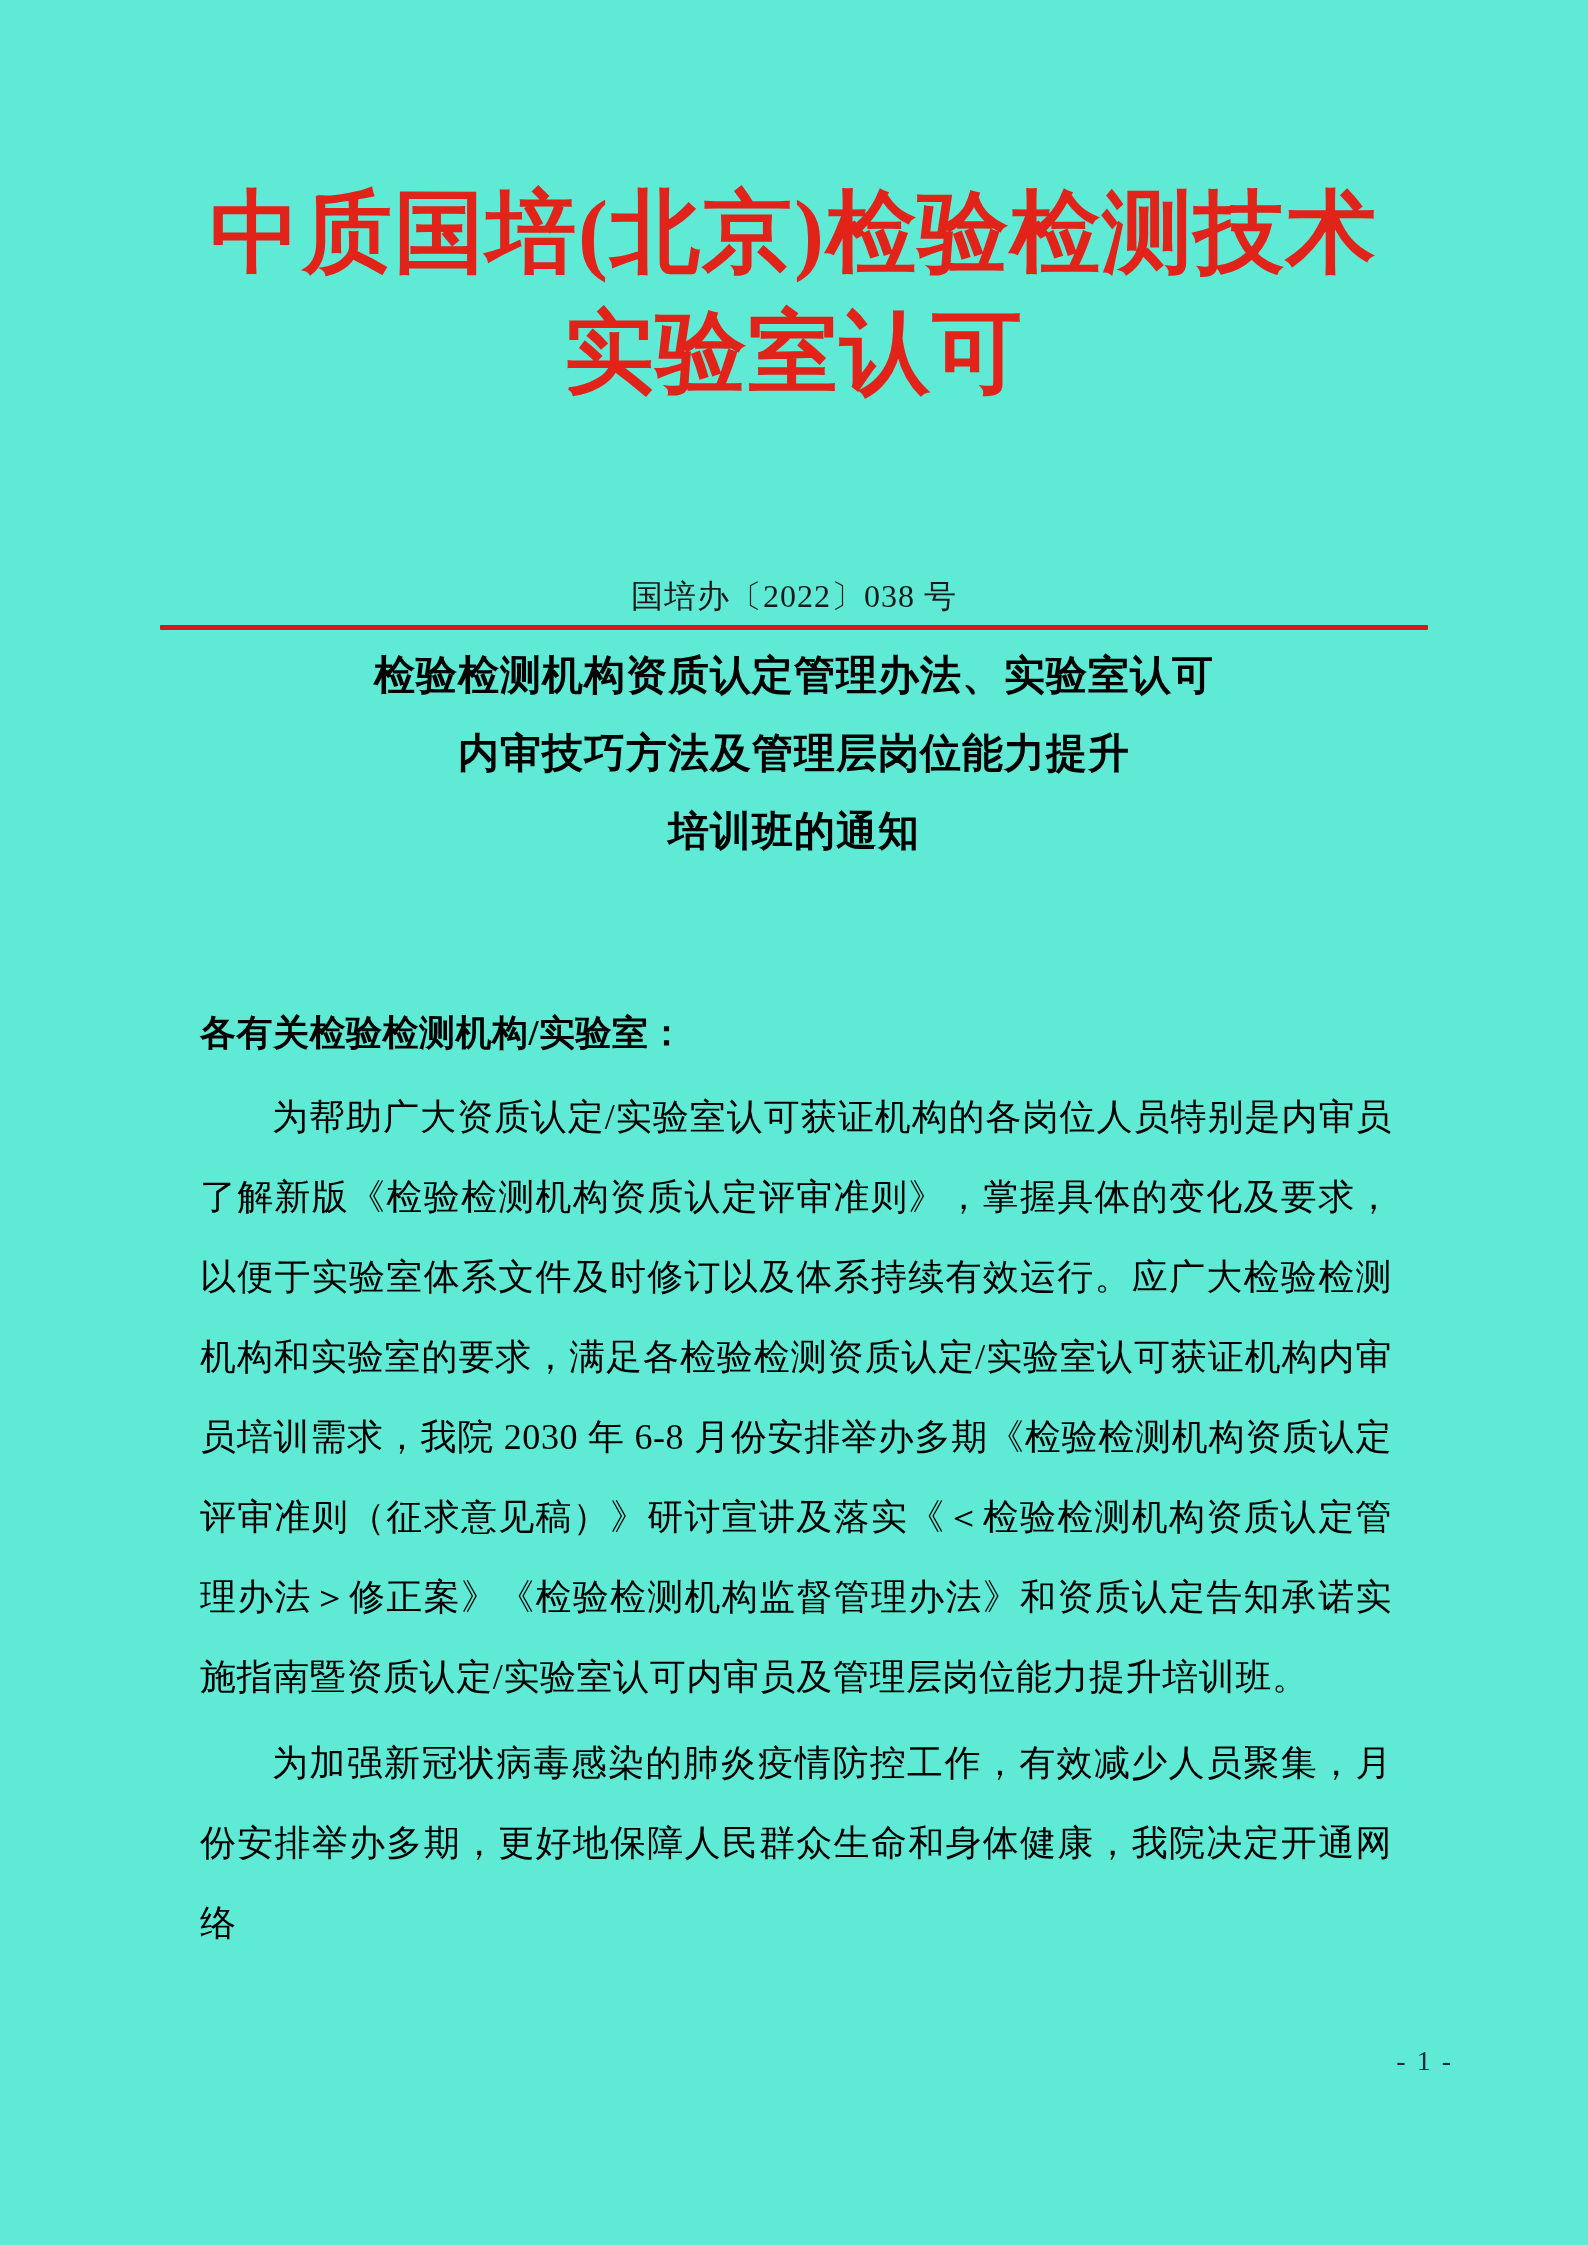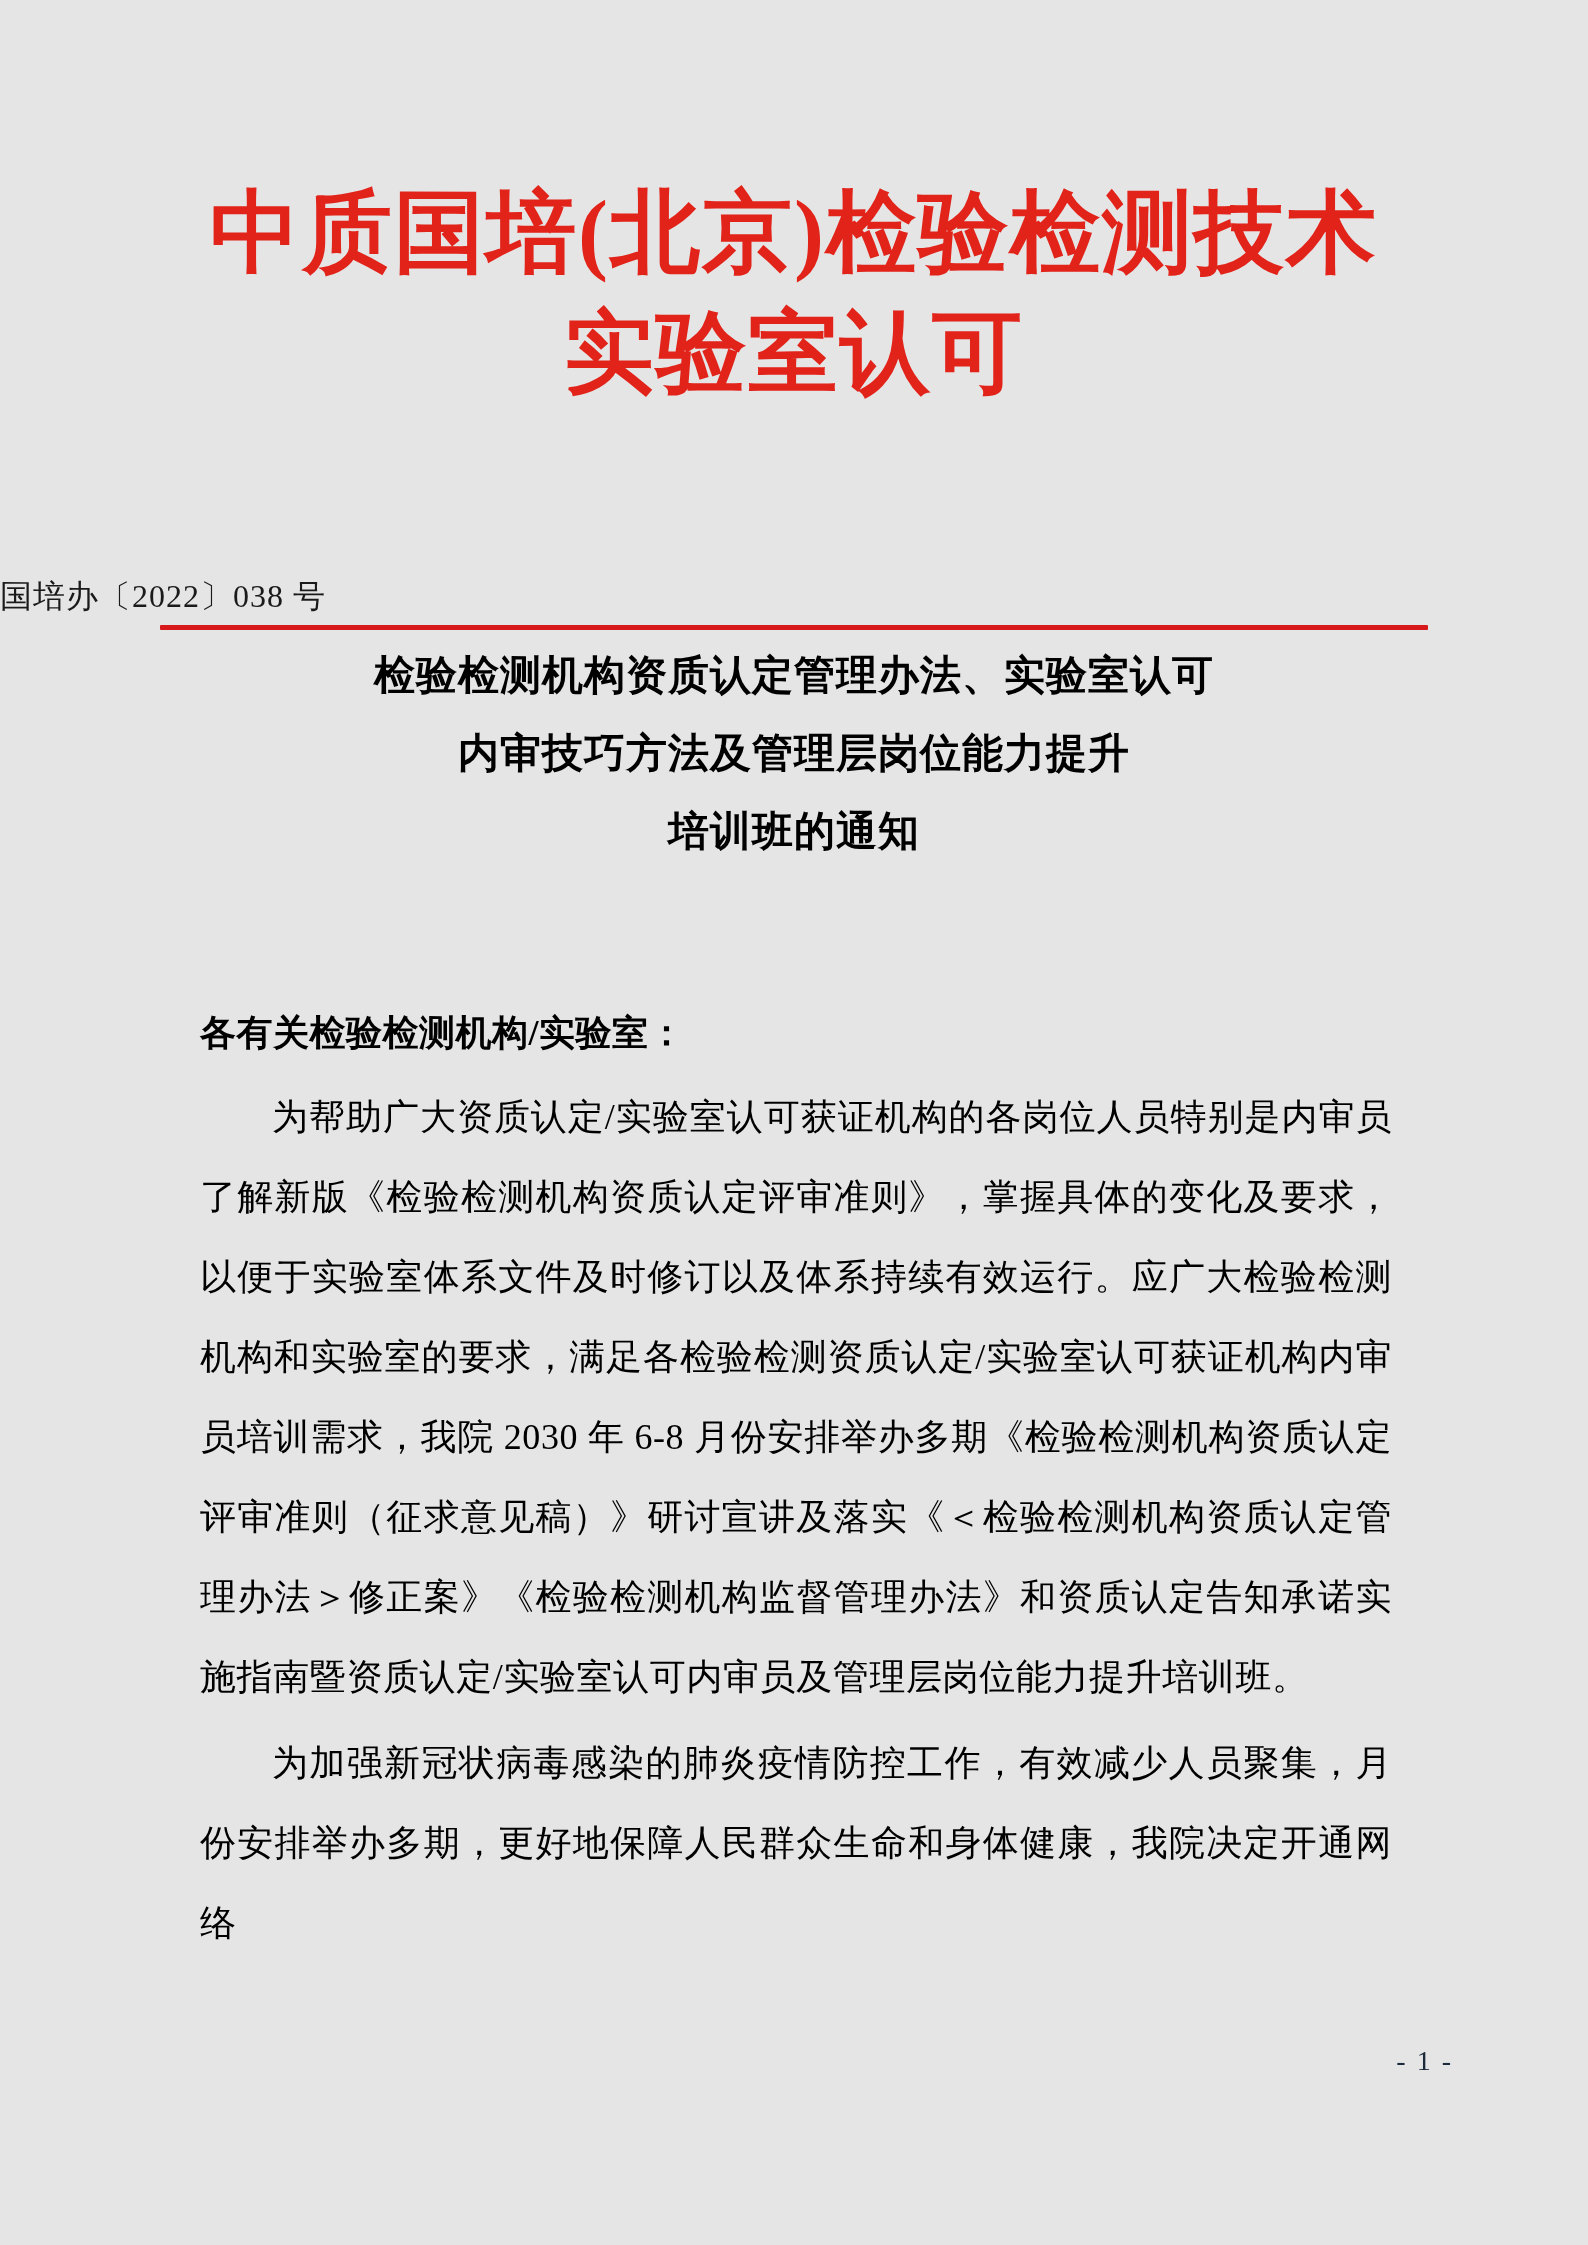--- a/index.html
+++ b/index.html
@@ -12,21 +12,21 @@
   body {
     font-family: "Liberation Serif", "DejaVu Serif", serif;
     -webkit-font-smoothing: antialiased;
   }
 
   .page {
     position: relative;
     width: 1588px;
     height: 2245px;
     margin: 0 auto;
-    background: #e5e5e5;
+    background: #5eead4;
     overflow: hidden;
     box-sizing: border-box;
   }
 
   
   .letterhead {
     position: absolute;
     left: 0;
     right: 0;
     top: 180px;
@@ -50,21 +50,21 @@
     font-size: 90px;
     margin-top: 14px;
   }
 
   
   .doc-number {
     position: absolute;
     left: 0;
     right: 0;
     top: 575px;
-    text-align: left;
+    text-align: center;
     font-size: 32px;
     color: #1a1a1a;
     letter-spacing: 1px;
     font-family: "Liberation Serif", "DejaVu Serif", serif;
   }
 
   
   .red-rule {
     position: absolute;
     left: 160px;

